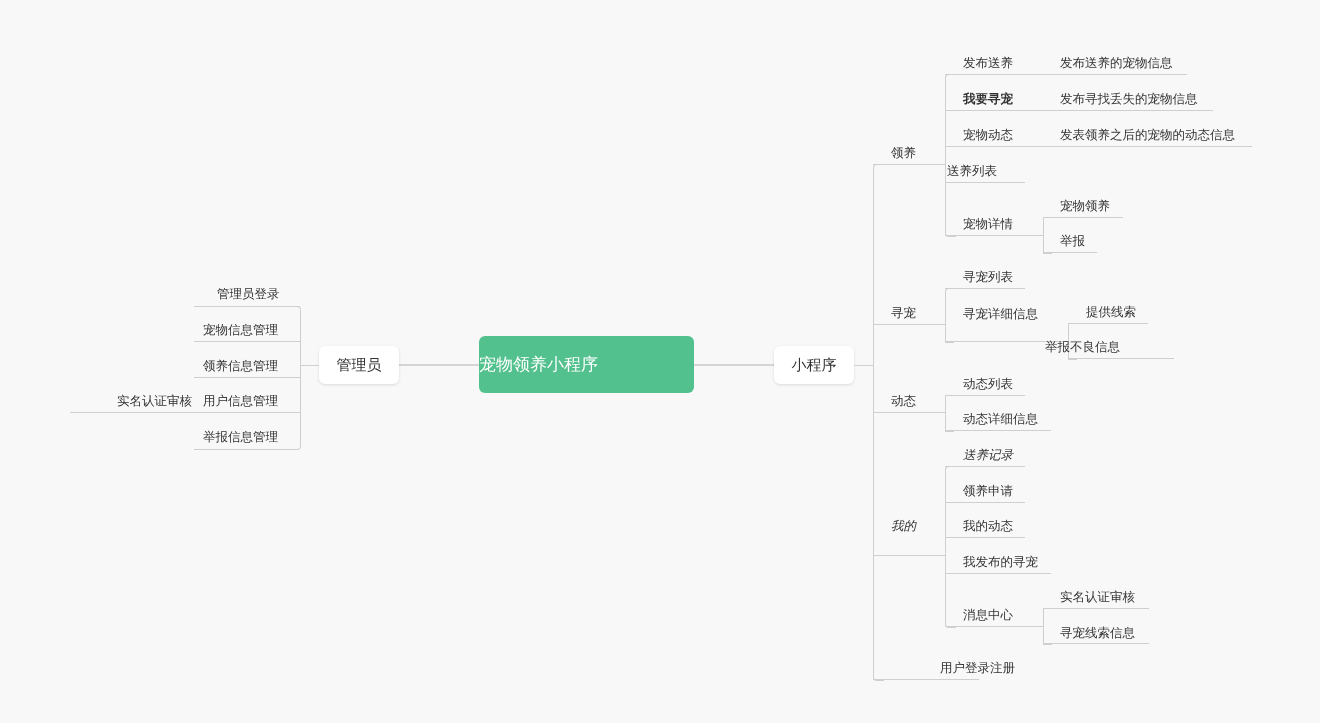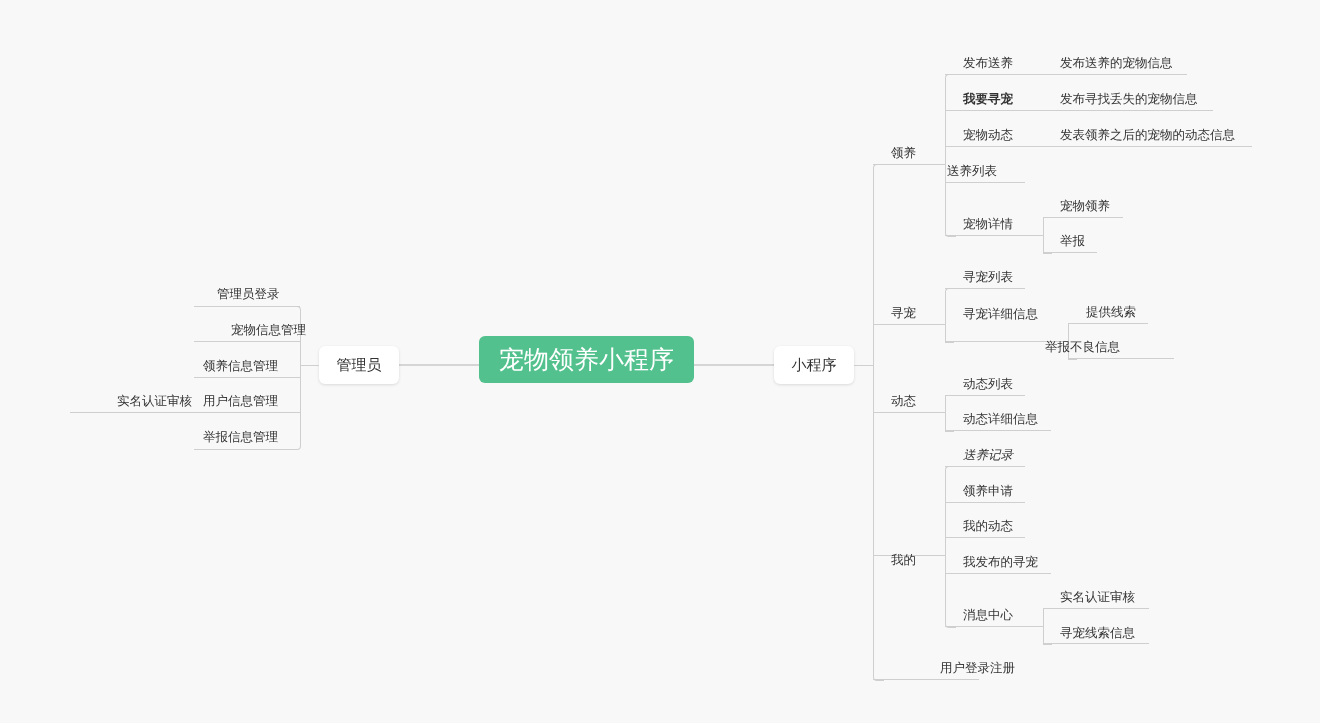--- a/index.html
+++ b/index.html
@@ -1,22 +1,22 @@
 <!DOCTYPE html>
 <html><head>
 <meta charset="utf-8">
 <style>
   html, body { margin:0; padding:0; }
   body { width:1320px; height:723px; background:#f8f8f8; position:relative; overflow:hidden;
          font-family:"DejaVu Sans","Liberation Sans",sans-serif; color:#333; }
   .ln { position:absolute; background:#cfcfcf; }
   .h { height:1px; }
   .node-text { position:absolute; font-size:12.5px; color:#333; white-space:nowrap; line-height:16px; }
-  .root { position:absolute; left:479px; top:336px; width:215px; height:47px; background:#52c18d; border-radius:6px;
-          color:#fff; font-size:25px; display:flex; align-items:center; justify-content:center; }
+  .root { position:absolute; left:479px; top:336px; width:215px; height:57px; background:#52c18d; border-radius:6px;
+          color:#fff; font-size:17px; display:flex; align-items:center; }
   .l1 { position:absolute; height:38px; background:#fff; border-radius:6px; box-shadow:0 1px 3px rgba(0,0,0,0.12);
         display:flex; align-items:center; justify-content:center; font-size:15px; color:#333; }
   .bracket-r { position:absolute; border:1px solid #cfcfcf; border-right:none; border-radius:4px 0 0 4px; }
   .bracket-l { position:absolute; border:1px solid #cfcfcf; border-left:none; border-radius:0 4px 4px 0; }
 </style>
 </head>
 <body>
 
 <div class="ln h" style="left:399px; top:364px; width:80px; height:2px; background:#d5d5d5;"></div>
 <div class="ln h" style="left:694px; top:364px; width:80px; height:2px; background:#d5d5d5;"></div>
@@ -28,21 +28,21 @@
 <div class="l1" style="left:319px; top:346px; width:80px;">
   <span>管理员</span>
 </div>
 <div class="ln h" style="left:301px; top:365px; width:18px;"></div>
 <div class="bracket-l" style="left:194px; top:306px; width:106px; height:142px;"></div>
 
 <div class="ln h" style="left:208px; top:306px; width:92px;"></div>
 <span class="node-text" style="left:217px; top:286px;">管理员登录</span>
 
 <div class="ln h" style="left:194px; top:341px; width:106px;"></div>
-<span class="node-text" style="left:203px; top:322px;margin-left:28px;">宠物信息管理</span>
+<span class="node-text" style="left:203px; top:322px;">宠物信息管理</span>
 
 <div class="ln h" style="left:194px; top:377px; width:106px;"></div>
 <span class="node-text" style="left:203px; top:358px;">领养信息管理</span>
 
 <div class="ln h" style="left:70px; top:412px; width:230px;"></div>
 <span class="node-text" style="left:203px; top:393px;text-align:right;">用户信息管理</span>
 <span class="node-text" style="left:79px; top:393px;margin-left:38px;">实名认证审核</span>
 
 <span class="node-text" style="left:203px; top:429px;">举报信息管理</span>
 
@@ -94,21 +94,21 @@
 
 <div class="ln h" style="left:873px; top:412px; width:72px;"></div>
 <span class="node-text" style="left:891px; top:393px;">动态</span>
 <div class="bracket-r" style="left:945px; top:395px; width:8px; height:35px; border-radius:0;"></div>
 <div class="ln h" style="left:945px; top:395px; width:80px;"></div>
 <span class="node-text" style="left:963px; top:376px;">动态列表</span>
 <div class="ln h" style="left:945px; top:430px; width:106px;"></div>
 <span class="node-text" style="left:963px; top:411px;">动态详细信息</span>
 
 <div class="ln h" style="left:873px; top:555px; width:72px;"></div>
-<span class="node-text" style="left:891px; top:552px;">我的</span>
+<span class="node-text" style="left:891px; top:518px;font-style:italic;">我的</span>
 <div class="bracket-r" style="left:945px; top:466px; width:10px; height:160px;"></div>
 <div class="ln h" style="left:945px; top:466px; width:80px;"></div>
 <span class="node-text" style="left:963px; top:447px;font-style:italic;">送养记录</span>
 <div class="ln h" style="left:945px; top:502px; width:80px;"></div>
 <span class="node-text" style="left:963px; top:483px;">领养申请</span>
 <div class="ln h" style="left:945px; top:537px; width:80px;"></div>
 <span class="node-text" style="left:963px; top:518px;">我的动态</span>
 <div class="ln h" style="left:945px; top:573px; width:106px;"></div>
 <span class="node-text" style="left:963px; top:554px;">我发布的寻宠</span>
 <div class="ln h" style="left:945px; top:626px; width:98px;"></div>

